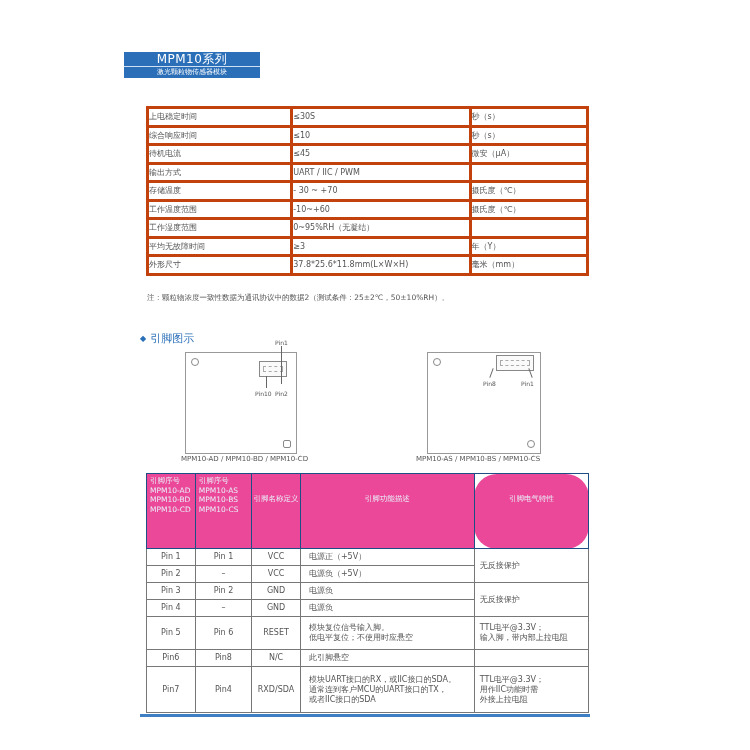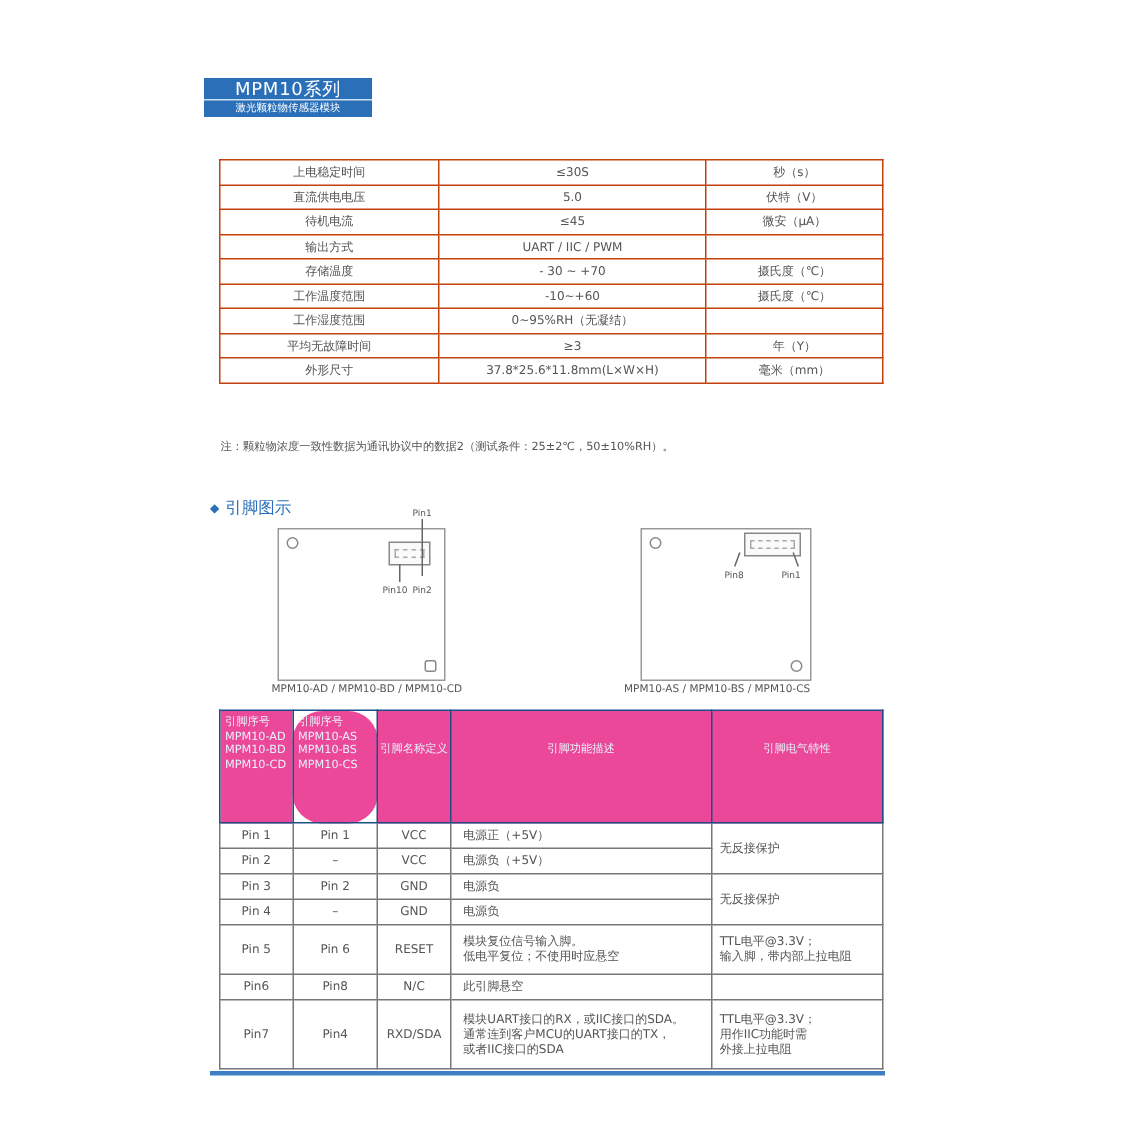--- a/index.html
+++ b/index.html
@@ -1,24 +1,24 @@
 <!DOCTYPE html>
 <html><head>
 <meta charset="utf-8">
 <style>
   html, body { margin:0; padding:0; background:#ffffff; }
   body { width:750px; height:750px; position:relative; overflow:hidden;
          font-family: "DejaVu Sans", "Liberation Sans", sans-serif; color:#444; }
-  .title-box { position:absolute; left:136px; top:52px; width:112px; background:#2a6fb8; color:#fff; text-align:center; }
+  .title-box { position:absolute; left:124px; top:52px; width:136px; background:#2a6fb8; color:#fff; text-align:center; }
   .title-main { font-size:12px; line-height:14px; height:14px; border-bottom:1px solid #cfe0f2; letter-spacing:0.5px; }
   .title-sub { font-size:7px; line-height:11px; height:11px; }
 
   table { border-collapse:collapse; position:absolute; }
   .spec { left:146px; top:106px; width:443px; font-size:8px; color:#555; }
-  .spec td { border:1px solid #c2410c; height:15.5px; padding:0; text-align:center; line-height:15px; }
+  .spec td { border:3px solid #c2410c; height:15.5px; padding:0; line-height:15px; }
   .spec td.c1 { width:147px; }
   .spec td.c2 { width:178px; }
   .spec td.c3 { width:118px; }
 
   .note { position:absolute; left:147px; top:293px; font-size:7.5px; color:#555; white-space:nowrap; }
   .section { position:absolute; left:140px; top:331px; font-size:11px; color:#2a6fb8; white-space:nowrap; }
   .section .dot { font-size:8px; margin-right:4px; position:relative; top:-1px; }
 
   .board { position:absolute; border:1px solid #999; background:#fff; }
   .hole { position:absolute; width:6px; height:6px; border:1px solid #888; border-radius:50%; }
@@ -47,23 +47,23 @@
 </div>
 
 <table class="spec">
   <tbody>
     <tr>
         <td class="c1">上电稳定时间</td>
         <td class="c2">≤30S</td>
         <td class="c3">秒（s）</td>
       </tr>
     <tr>
-        <td class="c1">直流供电电压</td>
-        <td class="c2">5.0</td>
-        <td class="c3">伏特（V）</td>
+        <td class="c1">综合响应时间</td>
+        <td class="c2">≤10</td>
+        <td class="c3">秒（s）</td>
       </tr>
     <tr>
         <td class="c1">待机电流</td>
         <td class="c2">≤45</td>
         <td class="c3">微安（μA）</td>
       </tr>
     <tr>
         <td class="c1">输出方式</td>
         <td class="c2">UART / IIC / PWM</td>
         <td class="c3"></td>
@@ -130,24 +130,24 @@
   <div class="leader" style="left:530px;top:368px;width:1px;height:10px;transform:rotate(-20deg);"></div>
   <div class="pin-label" style="left:483px;top:380px;">Pin8</div>
   <div class="pin-label" style="left:521px;top:380px;">Pin1</div>
   <div class="caption" style="left:416px;top:455px;">MPM10-AS / MPM10-BS / MPM10-CS</div>
 </div>
 
 <table class="pins">
   <thead>
     <tr style="height:75px;">
       <th class="left" style="width:43px;">引脚序号 MPM10-AD MPM10-BD MPM10-CD</th>
-      <th class="left" style="width:51px;border-radius:20px;">引脚序号 MPM10-AS MPM10-BS MPM10-CS</th>
+      <th class="left" style="width:51px;">引脚序号 MPM10-AS MPM10-BS MPM10-CS</th>
       <th class="ctr" style="width:48px;">引脚名称定义</th>
       <th class="ctr" style="width:176px;">引脚功能描述</th>
-      <th class="ctr" style="width:115px;">引脚电气特性</th>
+      <th class="ctr" style="width:115px;border-radius:23px;">引脚电气特性</th>
     </tr>
   </thead>
   <tbody>
     <tr>
       <td>Pin 1</td>
       <td>Pin 1</td>
       <td>VCC</td>
       <td class="desc">电源正（+5V）</td>
       <td class="elec" rowspan="2">无反接保护</td>
     </tr>

